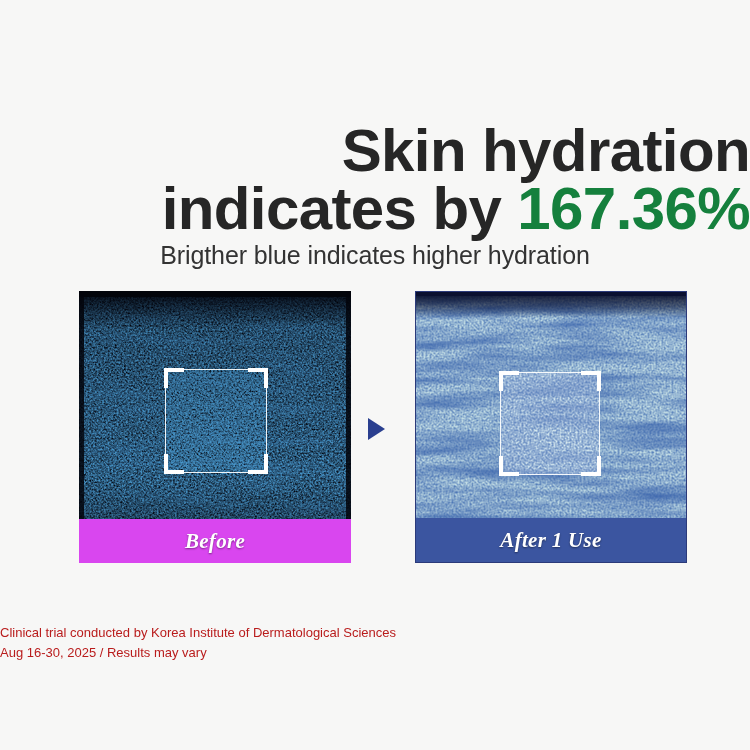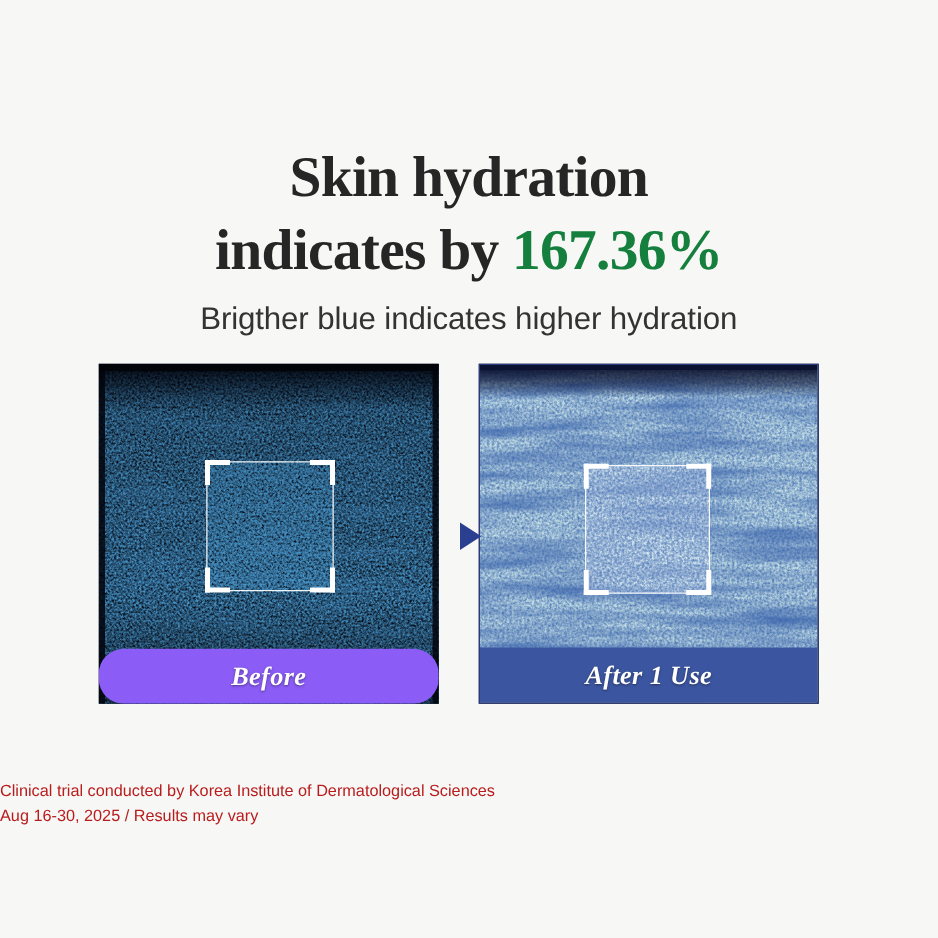--- a/index.html
+++ b/index.html
@@ -19,27 +19,26 @@
     position: absolute;
     inset: 0;
   }
 
   
   .headline {
     position: absolute;
     left: 0;
     right: 0;
     top: 82px;
-    text-align: center;
-    font-size: 46px;
+    text-align: right;
+    font-size: 60px;
     font-weight: 700;
     line-height: 58px;
     letter-spacing: -0.6px;
     color: #262626;
-    font-family: Liberation Serif, serif;
   }
   .headline .line { display: block; white-space: nowrap; }
   .accent { color: #15803d; }
 
   
   .subtitle {
     position: absolute;
     left: 0;
     right: 0;
     top: 216px;
@@ -59,21 +58,21 @@
     height: 272px;
   }
   .panel {
     position: absolute;
     top: 0;
     width: 272px;
     height: 272px;
     overflow: hidden;
   }
   .panel-before { left: 79px; background: #04060f; }
-  .panel-after  { left: 383px; background: #0a1030; border: 1px solid #2b3a7a; box-sizing: border-box; }
+  .panel-after  { left: 415px; background: #0a1030; border: 1px solid #2b3a7a; box-sizing: border-box; }
 
   .tex {
     position: absolute;
     inset: 0;
   }
 
   
   .tex-before {
     background-color: #03050d;
     background-image:
@@ -97,21 +96,21 @@
   .band {
     position: absolute;
     left: 0;
     right: 0;
     bottom: 0;
     height: 44px;
     display: flex;
     align-items: center;
     justify-content: center;
   }
-  .band-before { background: #8b5cf6; border-radius: 20px; }
+  .band-before { background: #d946ef; }
   .band-after  { background: #3b55a0; }
   .band-label {
     font-family: "Liberation Serif", serif;
     font-style: italic;
     font-weight: 700;
     font-size: 21px;
     color: #ffffff;
     letter-spacing: 0.3px;
     text-shadow: 0 1px 2px rgba(0,0,0,0.45);
   }

